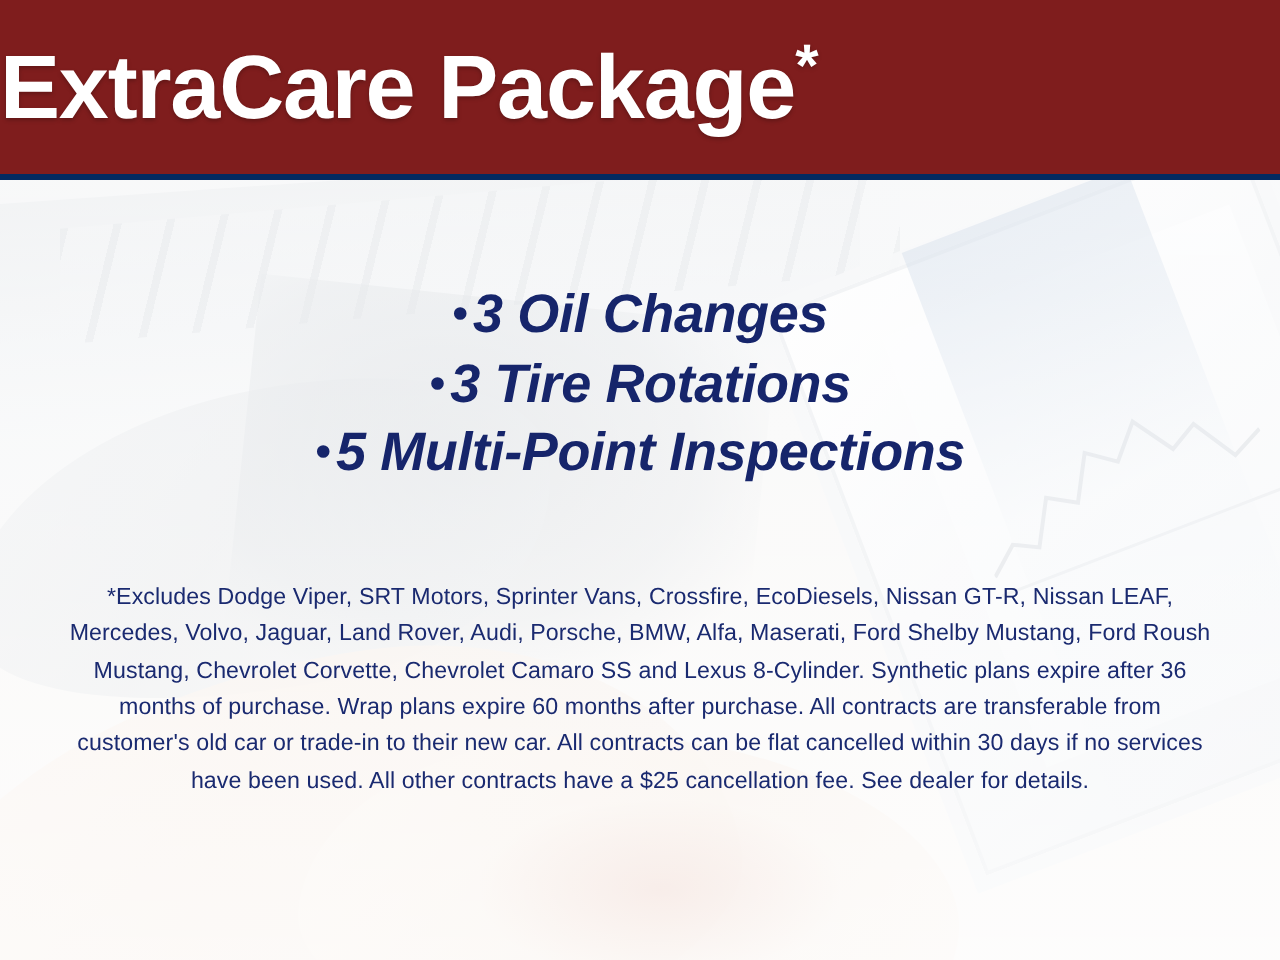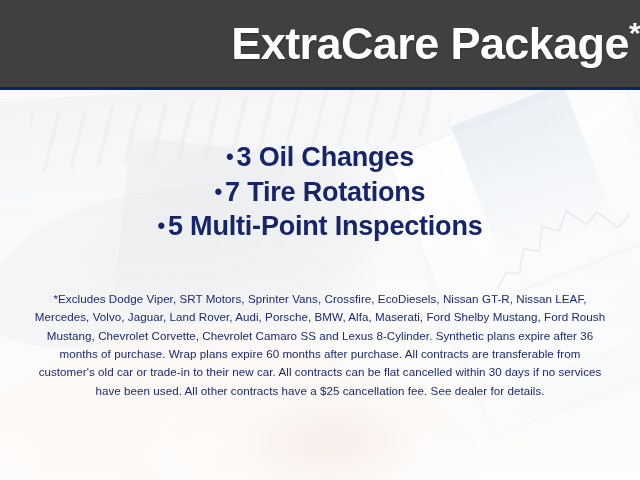--- a/index.html
+++ b/index.html
@@ -127,26 +127,26 @@
     background: linear-gradient(180deg, rgba(255,255,255,.74) 0%, rgba(255,255,255,.62) 30%, rgba(255,255,255,.66) 62%, rgba(255,255,255,.78) 100%);
   }
 
   
   .header-bar {
     position: absolute;
     left: 0;
     top: 0;
     width: 640px;
     height: 90px;
-    background: #404040;
+    background: #7f1d1d;
     border-bottom: 3px solid #022A60;
     box-sizing: border-box;
     display: flex;
     align-items: center;
-    justify-content: flex-end;
+    justify-content: flex-start;
     z-index: 5;
   }
   .header-title {
     color: #ffffff;
     font-size: 45px;
     font-weight: bold;
     letter-spacing: -0.6px;
     line-height: 1;
     white-space: nowrap;
     text-shadow: 0 1px 2px rgba(0,0,0,.25);
@@ -158,20 +158,21 @@
   }
 
   
   .benefits {
     position: absolute;
     left: 0;
     top: 140px;
     width: 640px;
     z-index: 4;
     text-align: center;
+    font-style: italic;
   }
   .benefit-item {
     color: #16256B;
     font-size: 27px;
     font-weight: bold;
     line-height: 1.28;
     letter-spacing: -0.2px;
     white-space: nowrap;
   }
   .benefit-item .dot {
@@ -223,21 +224,21 @@
     <div class="header-title">
       <span>ExtraCare Package</span><span class="asterisk">*</span>
     </div>
   </div>
 
   <div class="benefits">
     <div class="benefit-item">
       <span class="dot">•</span><span>3 Oil Changes</span>
     </div>
     <div class="benefit-item">
-      <span class="dot">•</span><span>7 Tire Rotations</span>
+      <span class="dot">•</span><span>3 Tire Rotations</span>
     </div>
     <div class="benefit-item">
       <span class="dot">•</span><span>5 Multi-Point Inspections</span>
     </div>
   </div>
 
   <div class="disclaimer">*Excludes Dodge Viper, SRT Motors, Sprinter Vans, Crossfire, EcoDiesels, Nissan GT-R, Nissan LEAF, Mercedes, Volvo, Jaguar, Land Rover, Audi, Porsche, BMW, Alfa, Maserati, Ford Shelby Mustang, Ford Roush Mustang, Chevrolet Corvette, Chevrolet Camaro SS and Lexus 8-Cylinder. Synthetic plans expire after 36 months of purchase. Wrap plans expire 60 months after purchase. All contracts are transferable from customer's old car or trade-in to their new car. All contracts can be flat cancelled within 30 days if no services have been used. All other contracts have a $25 cancellation fee. See dealer for details.</div>
 
 </div>
 

